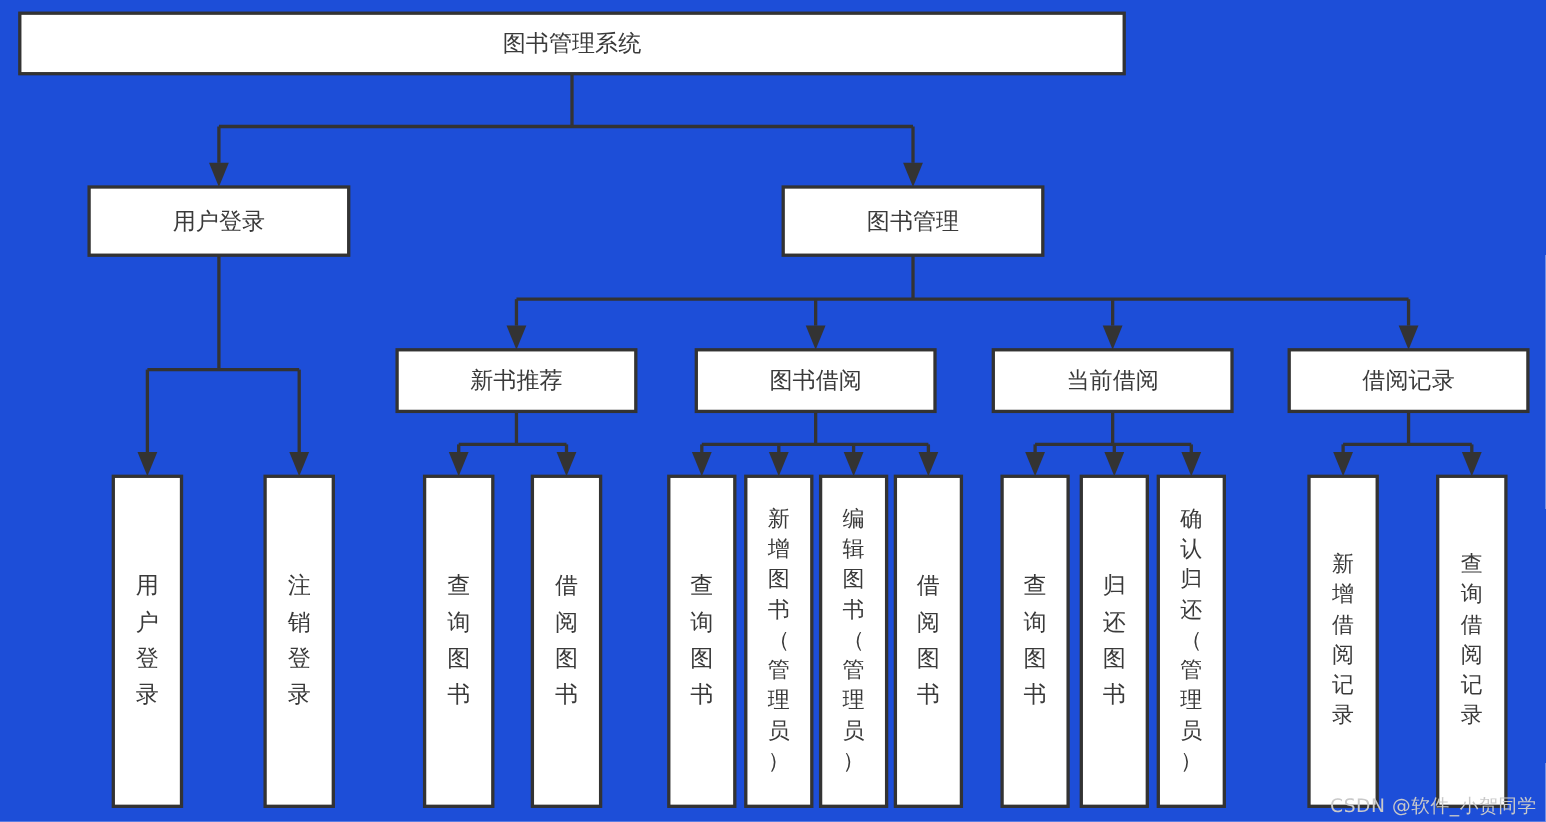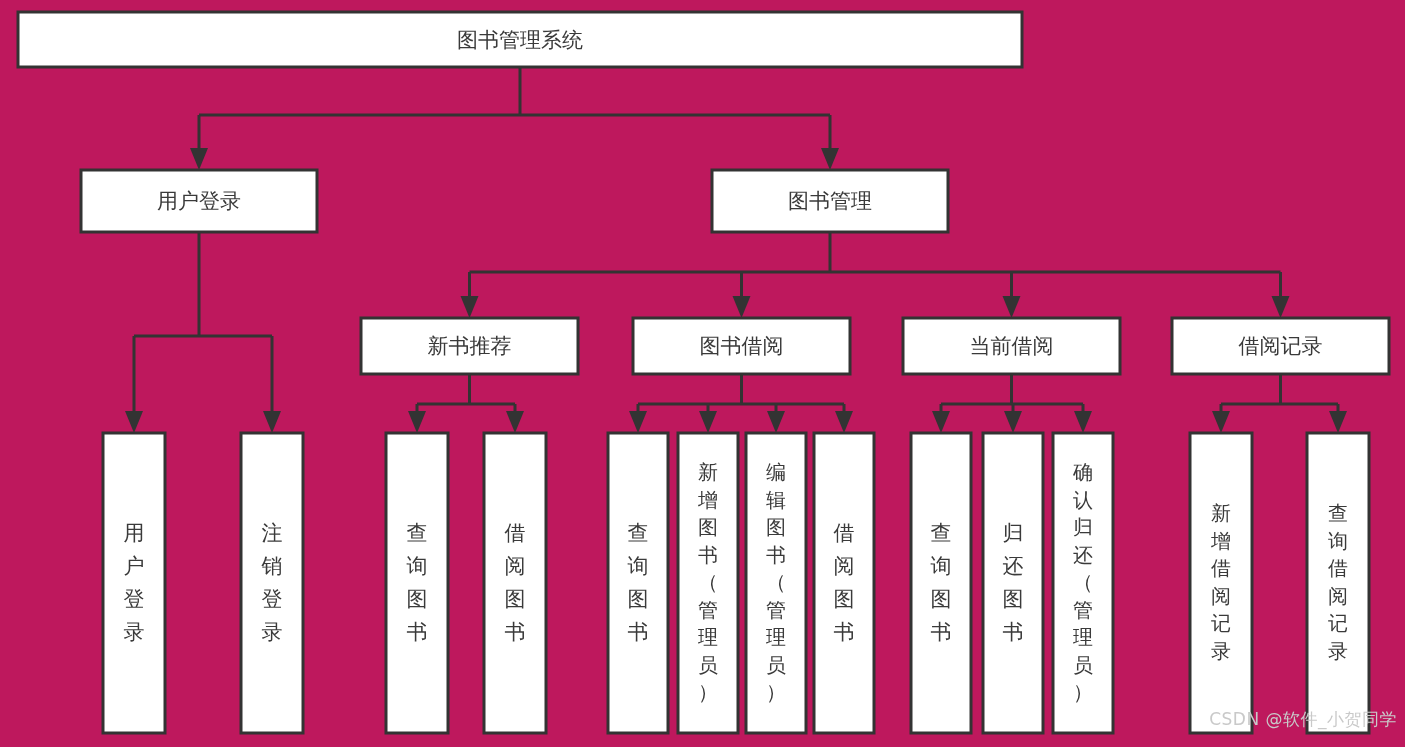--- a/index.html
+++ b/index.html
@@ -1,41 +1,41 @@
 <!DOCTYPE html>
 <html><head>
 <meta charset="utf-8">
 <title>图书管理系统 结构图</title>
 <style>
   html,body{margin:0;padding:0;background:#ffffff;}
   body{
     font-family:"Liberation Sans","DejaVu Sans",sans-serif;
     width:1405px;height:747px;overflow:hidden;
   }
-  #diagram-root{position:relative;width:1405px;height:747px;background:#be185d;}
+  #diagram-root{position:relative;width:1405px;height:747px;background:#1d4ed8;}
   svg#tree{position:absolute;left:0;top:0;width:1405px;height:747px;display:block;}
 
   .node-box{fill:#ffffff;stroke:#333333;stroke-width:3;}
   .connector{stroke:#333333;stroke-width:3;fill:none;}
   .arrow-head{fill:#333333;stroke:none;}
 
   .node-label{
     font-family:"DejaVu Sans","Liberation Sans",sans-serif;
     fill:#3a3a3a;
     text-anchor:middle;
     dominant-baseline:middle;
   }
   .label-h{font-size:21px;}
   .label-v{font-size:21px;}
   .label-v-small{font-size:20px;}
 
   .watermark{
     position:absolute;
     right:8px;
-    bottom:16px;
+    bottom:3px;
     font-family:"DejaVu Sans","Liberation Sans",sans-serif;
     font-size:17px;
     color:#c9c9c9;
     white-space:nowrap;
     letter-spacing:0.5px;
     user-select:none;
   }
 </style>
 </head>
 <body>

